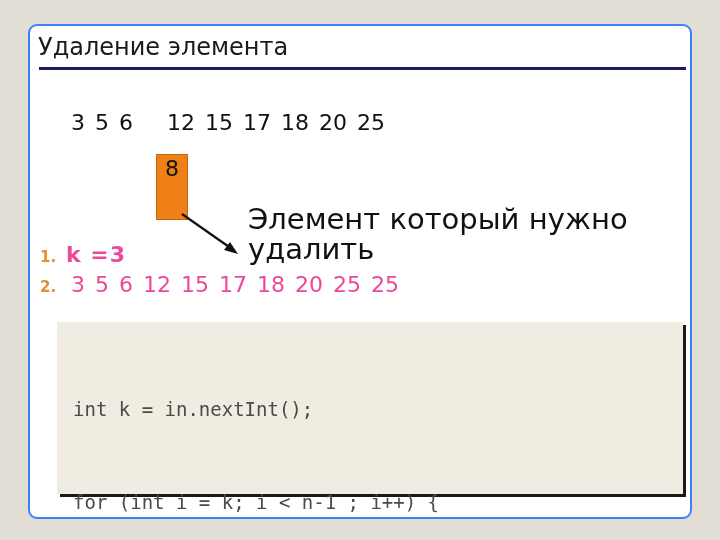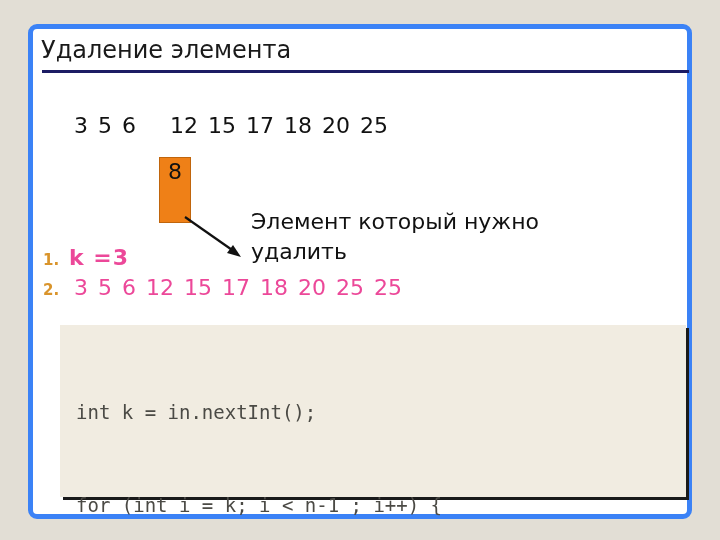--- a/index.html
+++ b/index.html
@@ -22,21 +22,21 @@
     height: 540px;
     background: #e2ded5;
   }
   .slide-card {
     position: absolute;
     left: 28px;
     top: 24px;
     width: 664px;
     height: 495px;
     background: #ffffff;
-    border: 5px solid #3b82f6;
+    border: 2px solid #3b82f6;
     border-radius: 9px;
     box-sizing: border-box;
   }
 
   
   .slide-title {
     position: absolute;
     left: 8px;
     top: 6px;
     width: 648px;
@@ -116,21 +116,21 @@
     width: 70px;
     height: 48px;
   }
 
   
   .note {
     position: absolute;
     left: 218px;
     top: 132px;
     width: 380px;
-    font-size: 22px;
+    font-size: 29px;
     color: #111111;
     line-height: 30px;
   }
 
   
   .num-list {
     position: absolute;
     left: 10px;
     top: 170px;
     width: 640px;

